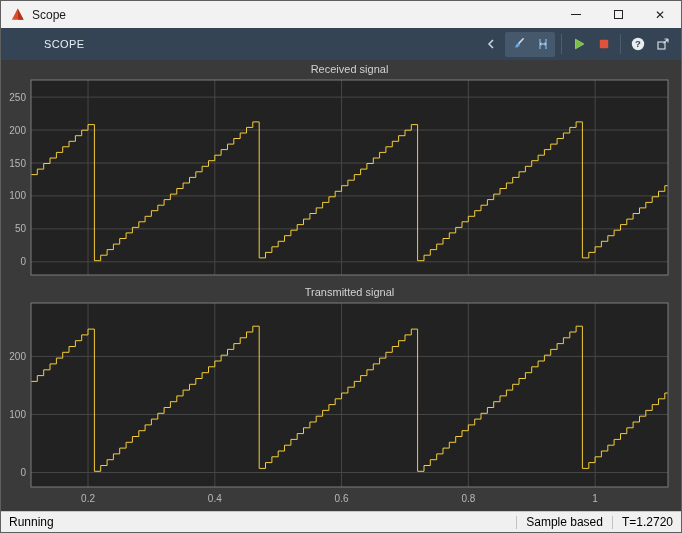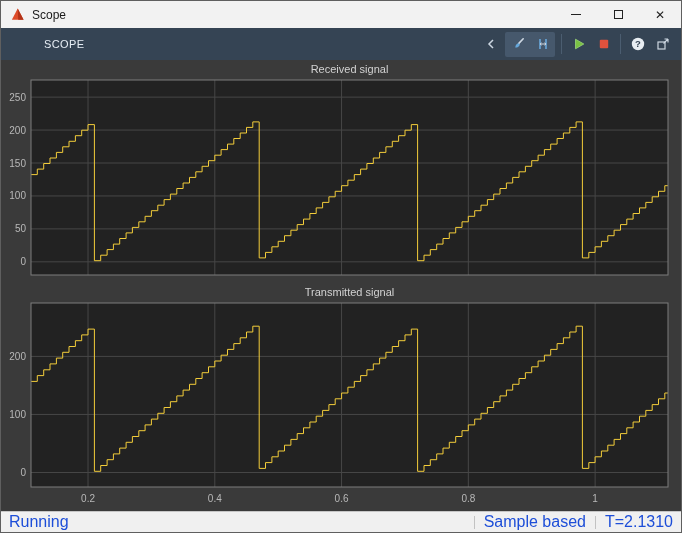--- a/index.html
+++ b/index.html
@@ -34,21 +34,21 @@
   
   .plots { flex:1 1 auto; display:flex; flex-direction:column; background:#3a3a3a; overflow:hidden; }
   .chart-panel { width:100%; position:relative; }
   .panel-top { height:223px; }
   .panel-bottom { height:228px; }
   .chart-panel svg { display:block; }
   .chart-panel text { font-family:"Liberation Sans", sans-serif; }
 
   
   .statusbar { flex:0 0 21px; background:#f0f0f0; border-top:1px solid #c6c6c6;
-               display:flex; align-items:center; font-size:16px; color:#1d4ed8; padding:0 8px; }
+               display:flex; align-items:center; font-size:12px; color:#000000; padding:0 8px; }
   .status-right { margin-left:auto; display:flex; align-items:center; gap:9px; }
   .vsep { width:1px; height:13px; background:#c2c2c2; display:block; }
 </style>
 </head>
 <body>
 
 <div class="window">
 
   <div class="titlebar">
     <svg class="logo" viewBox="0 0 16 16">
@@ -181,17 +181,17 @@
         </svg>
       </div>
   </div>
 
   <div class="statusbar">
     <span>Running</span>
     <div class="status-right">
       <span class="vsep"></span>
       <span>Sample based</span>
       <span class="vsep"></span>
-      <span>T=2.1310</span>
+      <span>T=1.2720</span>
     </div>
   </div>
 
 </div>
 
 </body></html>

